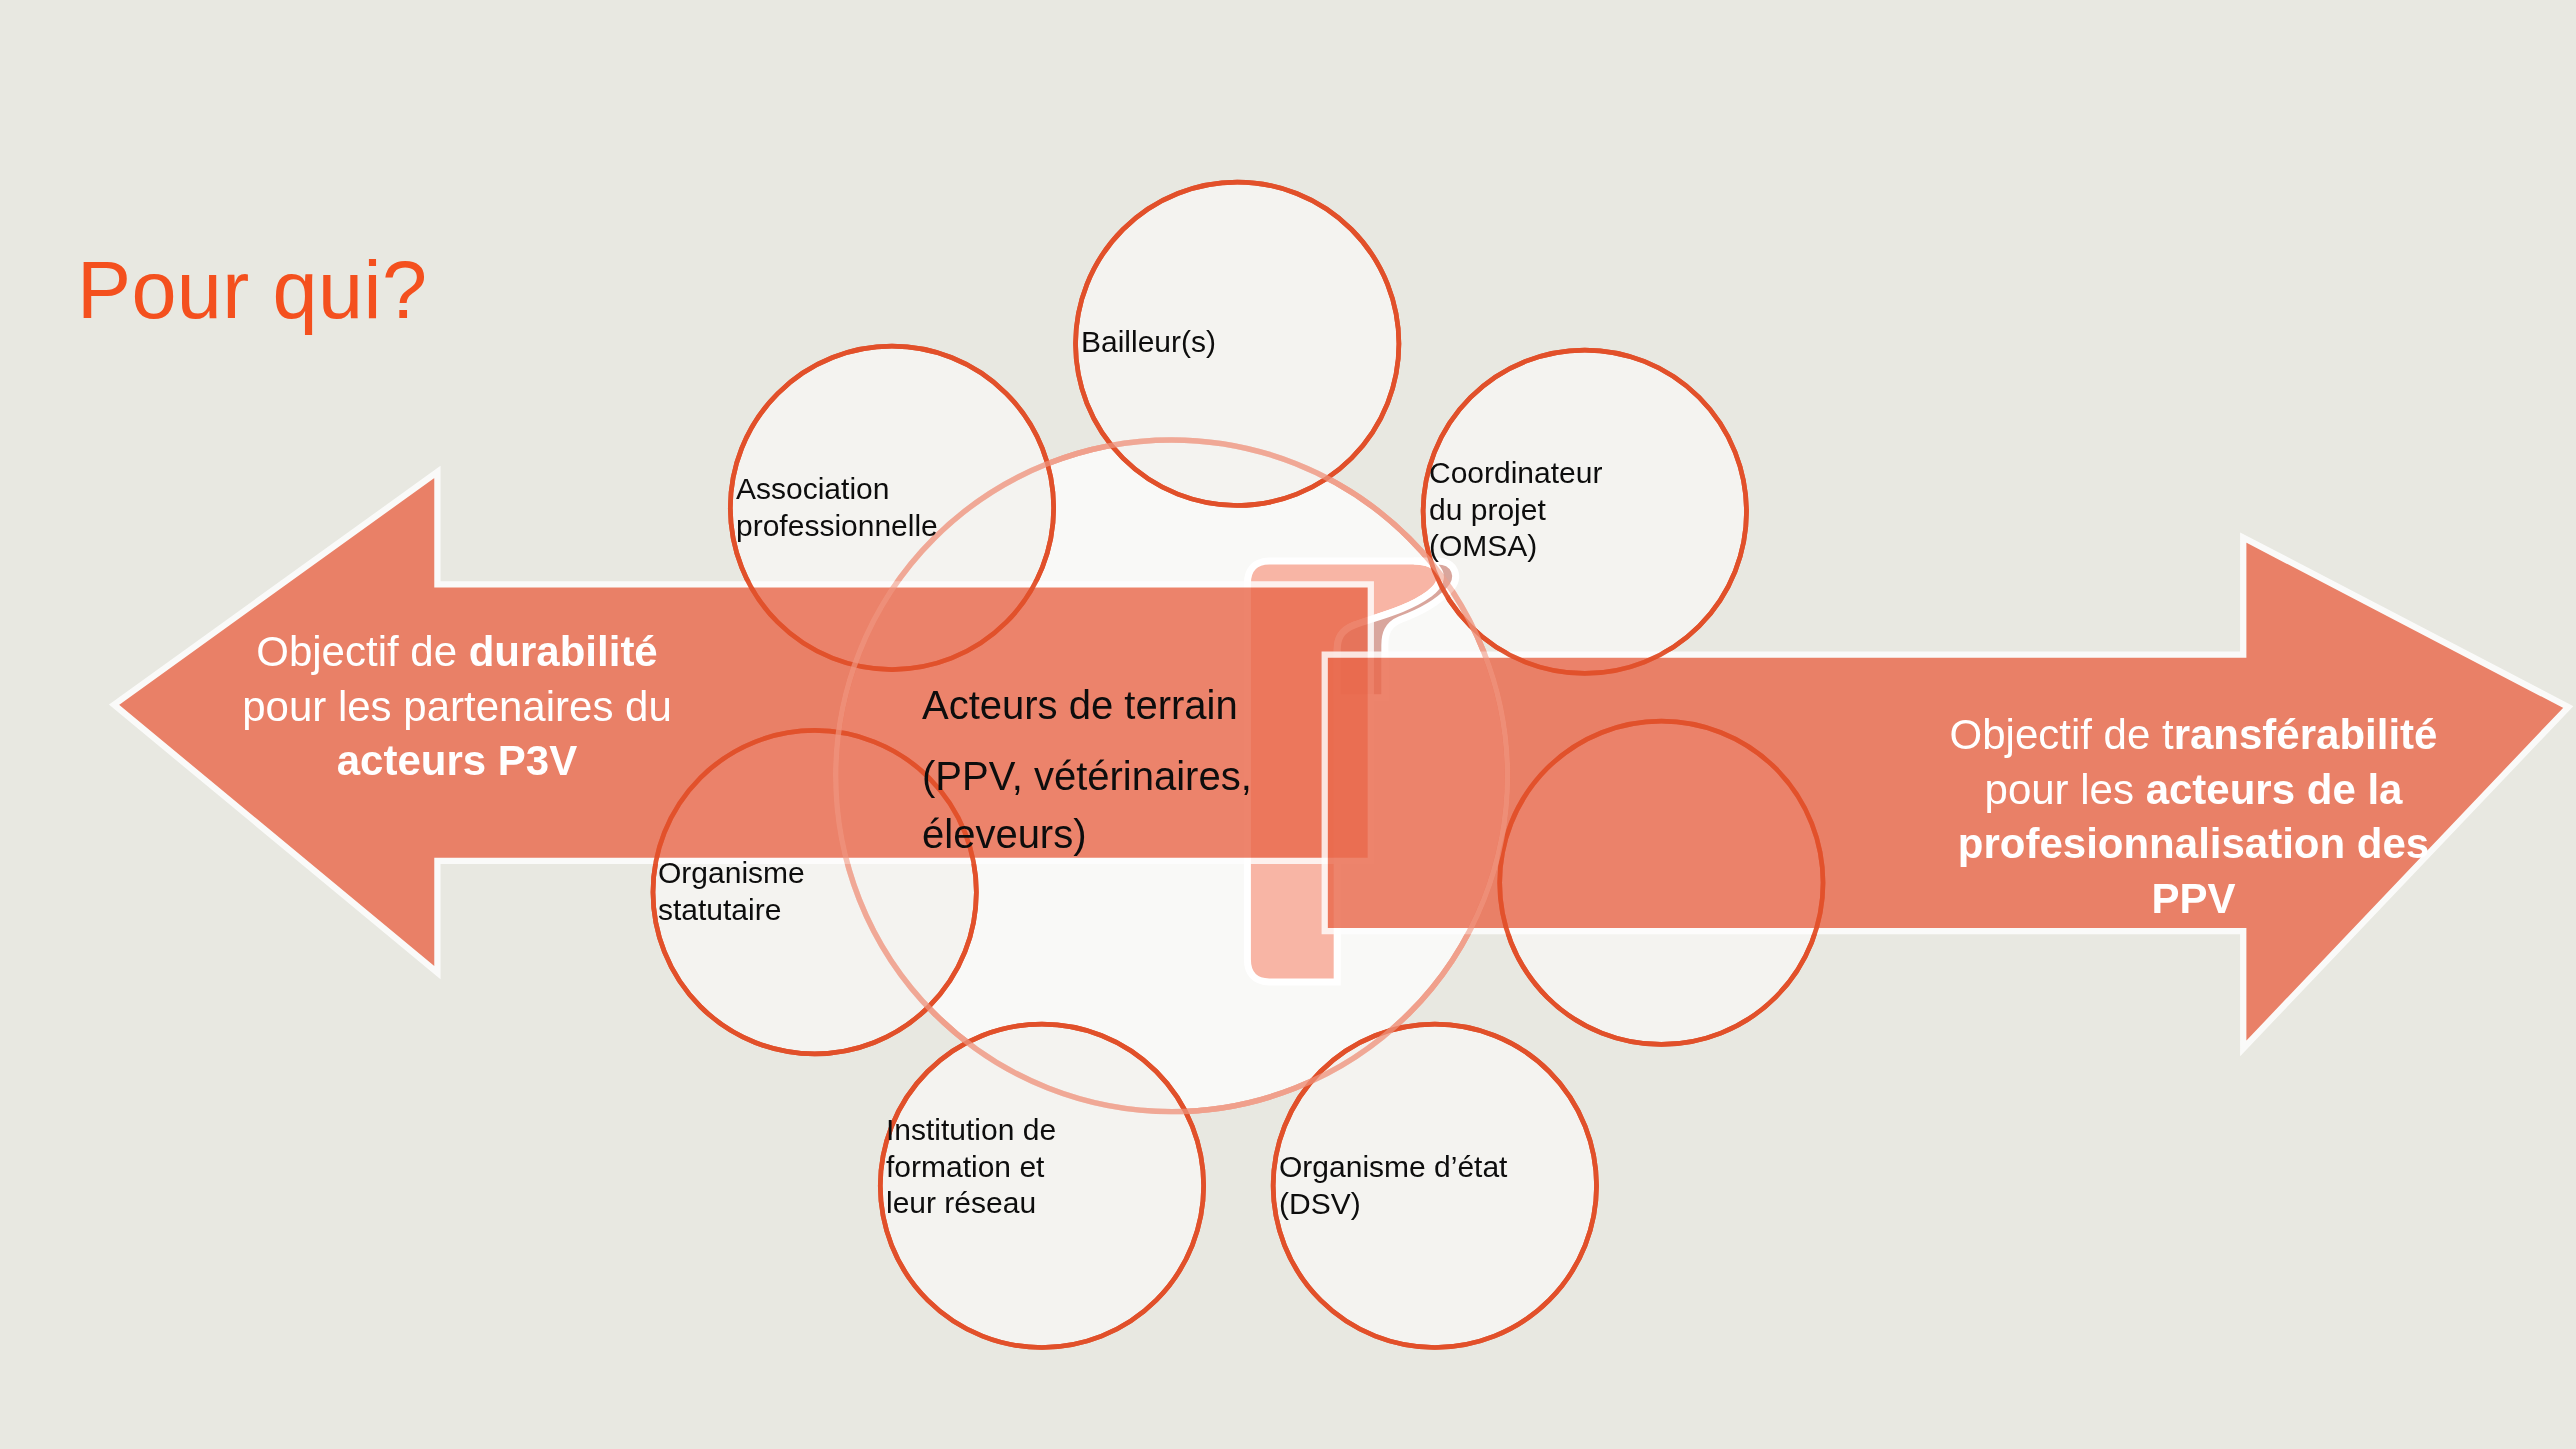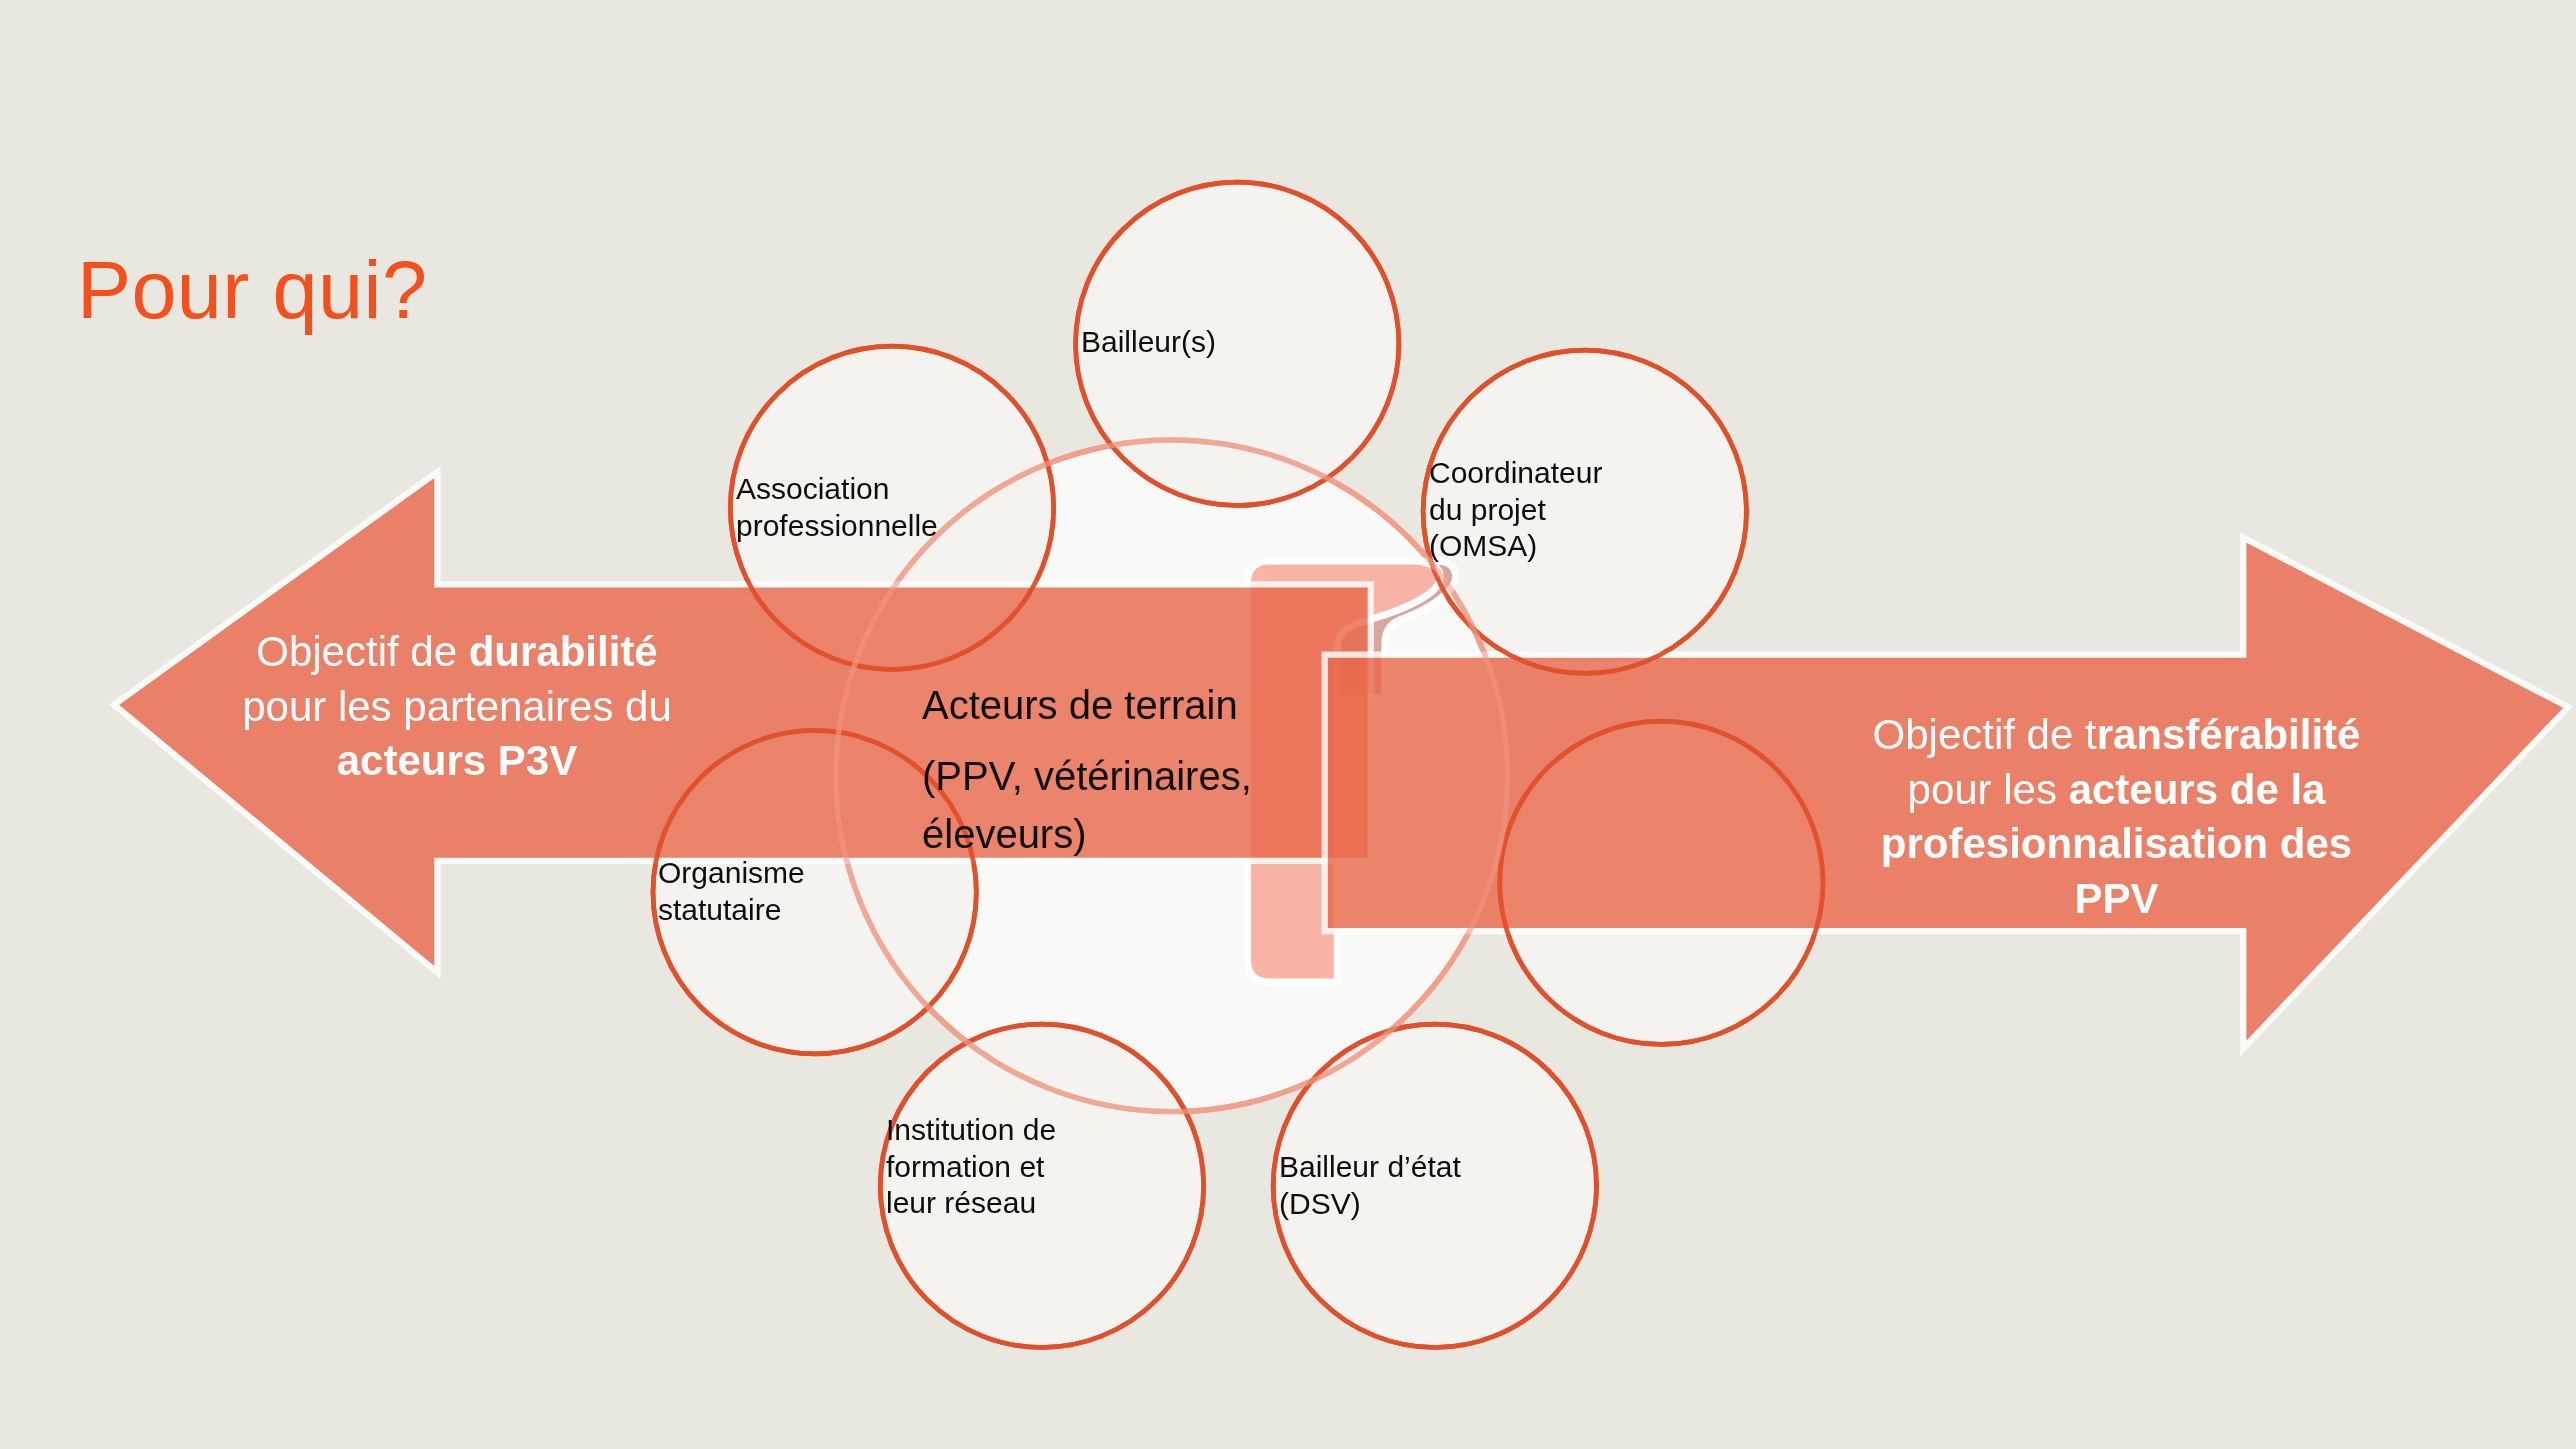--- a/index.html
+++ b/index.html
@@ -163,21 +163,21 @@
   </div>
 
   <div class="lbl node-lbl" style="left:1429px; top:455px; width:312px;">
     <div>Coordinateur</div>
     <div>du projet</div>
     <div>(OMSA)</div>
   </div>
 
 
   <div class="lbl node-lbl" style="left:1279px; top:1149px; width:312px;">
-    <div>Bailleur d’état</div>
+    <div>Organisme d’état</div>
     <div>(DSV)</div>
   </div>
 
   <div class="lbl node-lbl" style="left:886px; top:1112px; width:312px;">
     <div>Institution de</div>
     <div>formation et</div>
     <div>leur réseau</div>
   </div>
 
   <div class="lbl node-lbl" style="left:658px; top:855px; width:312px;">
@@ -198,21 +198,21 @@
   </div>
 
   <div class="arrow-lbl" style="left:207px; top:625px; width:500px;">
     <div>
       <span>Objectif de </span><b>durabilité</b>
     </div>
     <div>pour les partenaires du</div>
     <div><b>acteurs P3V</b></div>
   </div>
 
-  <div class="arrow-lbl" style="left:1808px; top:708px; width:617px;">
+  <div class="arrow-lbl" style="left:1885px; top:708px; width:617px;">
     <div>
       <span>Objectif de t</span><b>ransférabilité</b>
     </div>
     <div>
       <span>pour les </span><b>acteurs de la</b>
     </div>
     <div><b>profesionnalisation des</b></div>
     <div><b>PPV</b></div>
   </div>
 

